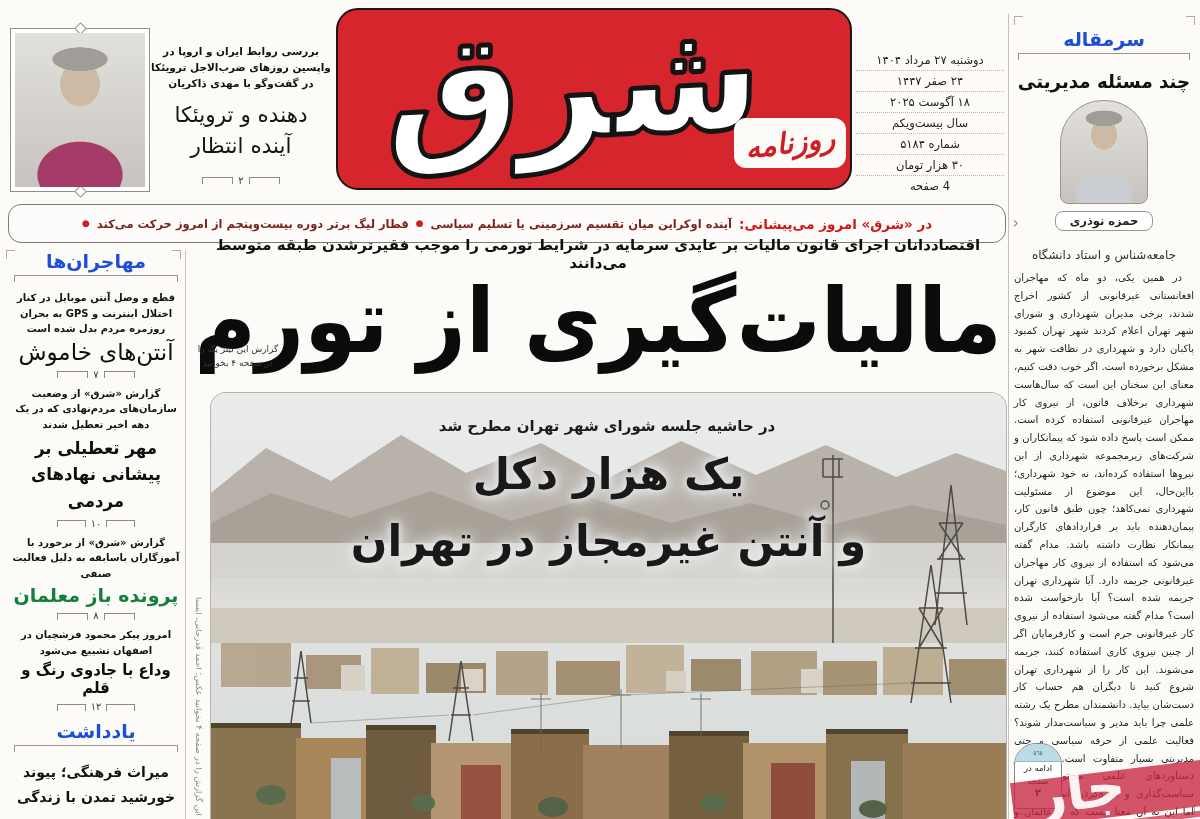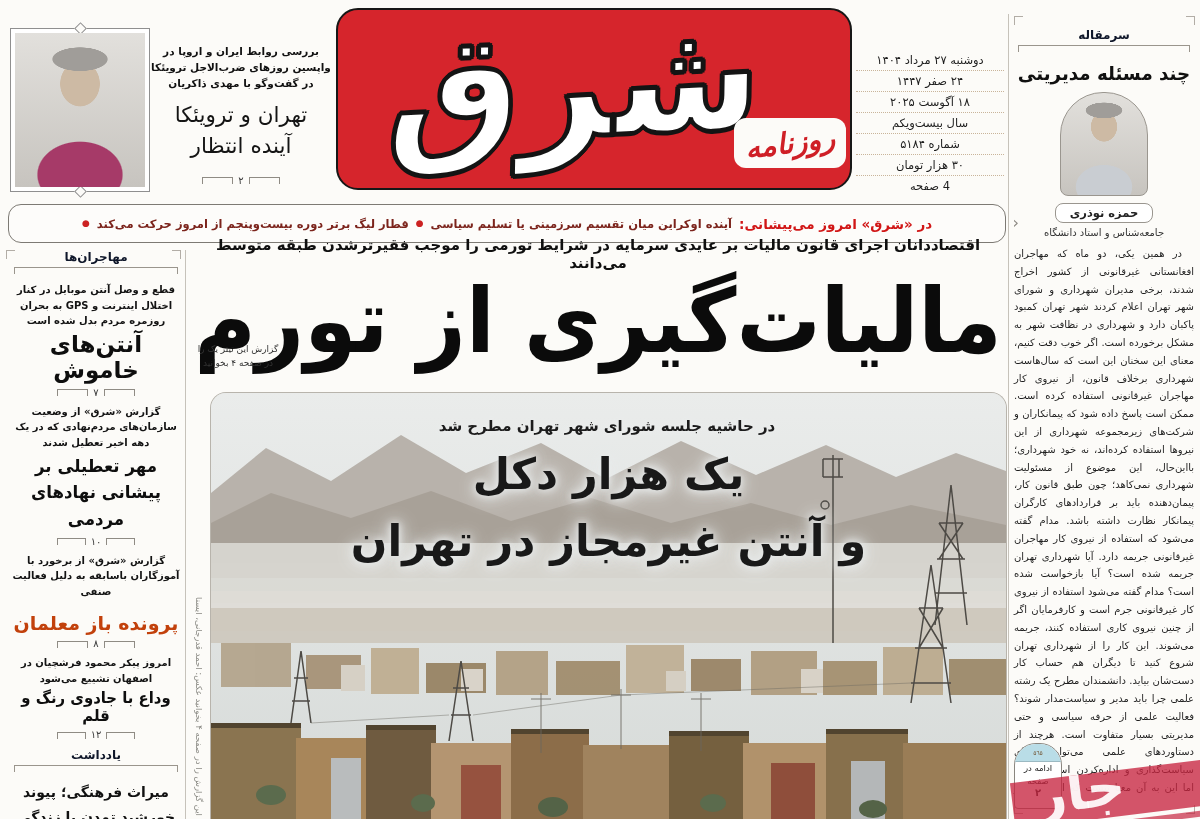--- a/index.html
+++ b/index.html
@@ -19,21 +19,21 @@
   .orn.br{border-bottom:1.4px solid #9a948b;border-right:1.4px solid #9a948b;}
 
   
   .pgm{display:flex;align-items:center;width:78px;margin:5px auto 2px;}
   .pgm .l{flex:1;height:6px;border-top:1px solid #8f8b84;border-left:1px solid #8f8b84;border-right:1px solid #8f8b84;}
   .pgm .n{font-size:10px;color:#3c3c3c;padding:0 5px;line-height:1;}
 
   
   .srule{height:6px;border-top:1px solid #9a958d;border-left:1px solid #9a958d;border-right:1px solid #9a958d;margin:3px 6px 8px;}
 
-  .sec-title{color:#0f172a;font-weight:bold;font-size:12px;text-align:center;letter-spacing:0;}
+  .sec-title{color:#1d4ed8;font-weight:bold;font-size:19px;text-align:center;letter-spacing:0;}
 
   
   .portrait{position:relative;overflow:hidden;background:
      radial-gradient(ellipse 36% 13% at 50% 17%, #a09d99 58%, rgba(0,0,0,0) 60%),
      radial-gradient(ellipse 25% 24% at 50% 33%, #cdbaa4 60%, rgba(0,0,0,0) 62%),
      radial-gradient(ellipse 52% 34% at 50% 92%, var(--shirt,#cfcdc9) 62%, rgba(0,0,0,0) 64%),
      linear-gradient(#e2e0dc,#c7c4bf);}
   .frame{background:#fff;border:1px solid #8f8f8f;padding:4px;}
   .notch{position:absolute;width:7px;height:7px;background:#fcfbf8;border:1px solid #8f8f8f;transform:rotate(45deg);left:50%;margin-left:-4px;}
 
@@ -80,31 +80,31 @@
              text-shadow:0 0 6px #eceeee,0 0 10px #eceeee;margin-left:8px;}
   .ph-h{position:absolute;top:48px;left:0;right:0;text-align:center;font-size:43px;font-weight:bold;color:#191919;
         line-height:1.55;text-shadow:0 0 7px #e8ebeb,0 0 14px #e8ebeb,0 0 20px #e8ebeb;}
   .photo-caption{position:absolute;left:191px;top:550px;width:14px;height:266px;}
   .photo-caption span{position:absolute;left:13px;top:0;width:266px;white-space:nowrap;display:block;
         transform:rotate(90deg);transform-origin:top left;font-size:8.5px;color:#8b8b85;}
 
   
   .sidebar{position:absolute;left:8px;top:250px;width:176px;text-align:center;}
   .sb-kicker{font-size:10px;font-weight:bold;line-height:1.55;color:#131313;margin:6px 2px 2px;}
-  .sb-h1{font-size:23px;font-weight:bold;color:#0e0e0e;margin-top:0;}
+  .sb-h1{font-size:23px;font-weight:normal;color:#0e0e0e;margin-top:0;}
   .sb-h2{font-size:17.5px;font-weight:bold;color:#0e0e0e;line-height:1.5;margin-top:3px;transform:scaleX(.95);}
-  .sb-h3{font-size:19px;font-weight:bold;color:#c2410c;margin-top:13px;}
+  .sb-h3{font-size:19px;font-weight:bold;color:#15803d;margin-top:3px;}
   .sb-h4{font-size:15.5px;font-weight:bold;color:#0e0e0e;margin-top:3px;transform:scaleX(.96);}
   .note-h{font-size:14px;font-weight:bold;color:#111;line-height:1.75;margin-top:4px;}
 
   
   .editorial{position:absolute;left:1012px;top:12px;width:184px;height:807px;text-align:center;}
   .ed-h{font-size:19px;font-weight:bold;color:#101010;margin:10px 0 8px;transform:scaleX(.96);}
   .arch{width:86px;height:102px;border:1px solid #9a968f;border-radius:43px 43px 8px 8px;margin:2px auto 6px;}
-  .ed-role{font-size:10px;color:#333;margin-top:4px;}
+  .ed-role{font-size:12px;color:#333;margin-top:17px;}
   .ed-body{margin-top:7px;padding:0 2px;font-size:10px;line-height:1.78;text-align:justify;color:#1f1f1f;
            height:556px;overflow:hidden;text-indent:12px;direction:rtl;}
 
   .continue-box{position:absolute;left:2px;bottom:10px;width:46px;height:64px;background:#fff;border:1px solid #8a867f;
                 border-radius:22px 22px 4px 4px;overflow:hidden;text-align:center;}
   .continue-box .cap{height:17px;background:#b9dde7;border-bottom:1px solid #9bb9c2;font-size:6px;color:#6f4e2a;line-height:17px;}
   .continue-box .t{font-size:8.5px;color:#222;line-height:1.5;}
   .continue-box .p{font-size:10px;color:#222;font-weight:bold;line-height:1;}
 
   .watermark{position:absolute;right:-16px;bottom:2px;width:200px;height:46px;background:rgba(198,37,64,.78);
@@ -118,21 +118,21 @@
 <div class="page">
 
   <div class="abs frame" style="left:10px;top:28px;width:130px;height:154px;">
     <div class="notch" style="top:-5px;"></div>
     <div class="notch" style="bottom:-5px;"></div>
     <div class="portrait" style="--shirt:#a63a68;width:100%;height:100%;"></div>
   </div>
 
   <div class="abs ctr" style="left:150px;top:44px;width:182px;">
     <div class="int-kicker">بررسی روابط ایران و اروپا در واپسین روزهای ضرب‌الاجل ترویئکا در گفت‌وگو با مهدی ذاکریان</div>
-    <div class="int-h">تهران و ترویئکا</div>
+    <div class="int-h">دهنده و ترویئکا</div>
     <div class="int-h" style="margin-top:0;">آینده انتظار</div>
     <div class="pgm" style="margin-top:14px;">
       <span class="l"></span>
       <span class="n">۲</span>
       <span class="l"></span>
     </div>
   </div>
 
   <div class="logo-box">
     <div class="logo-script">شرق</div>

